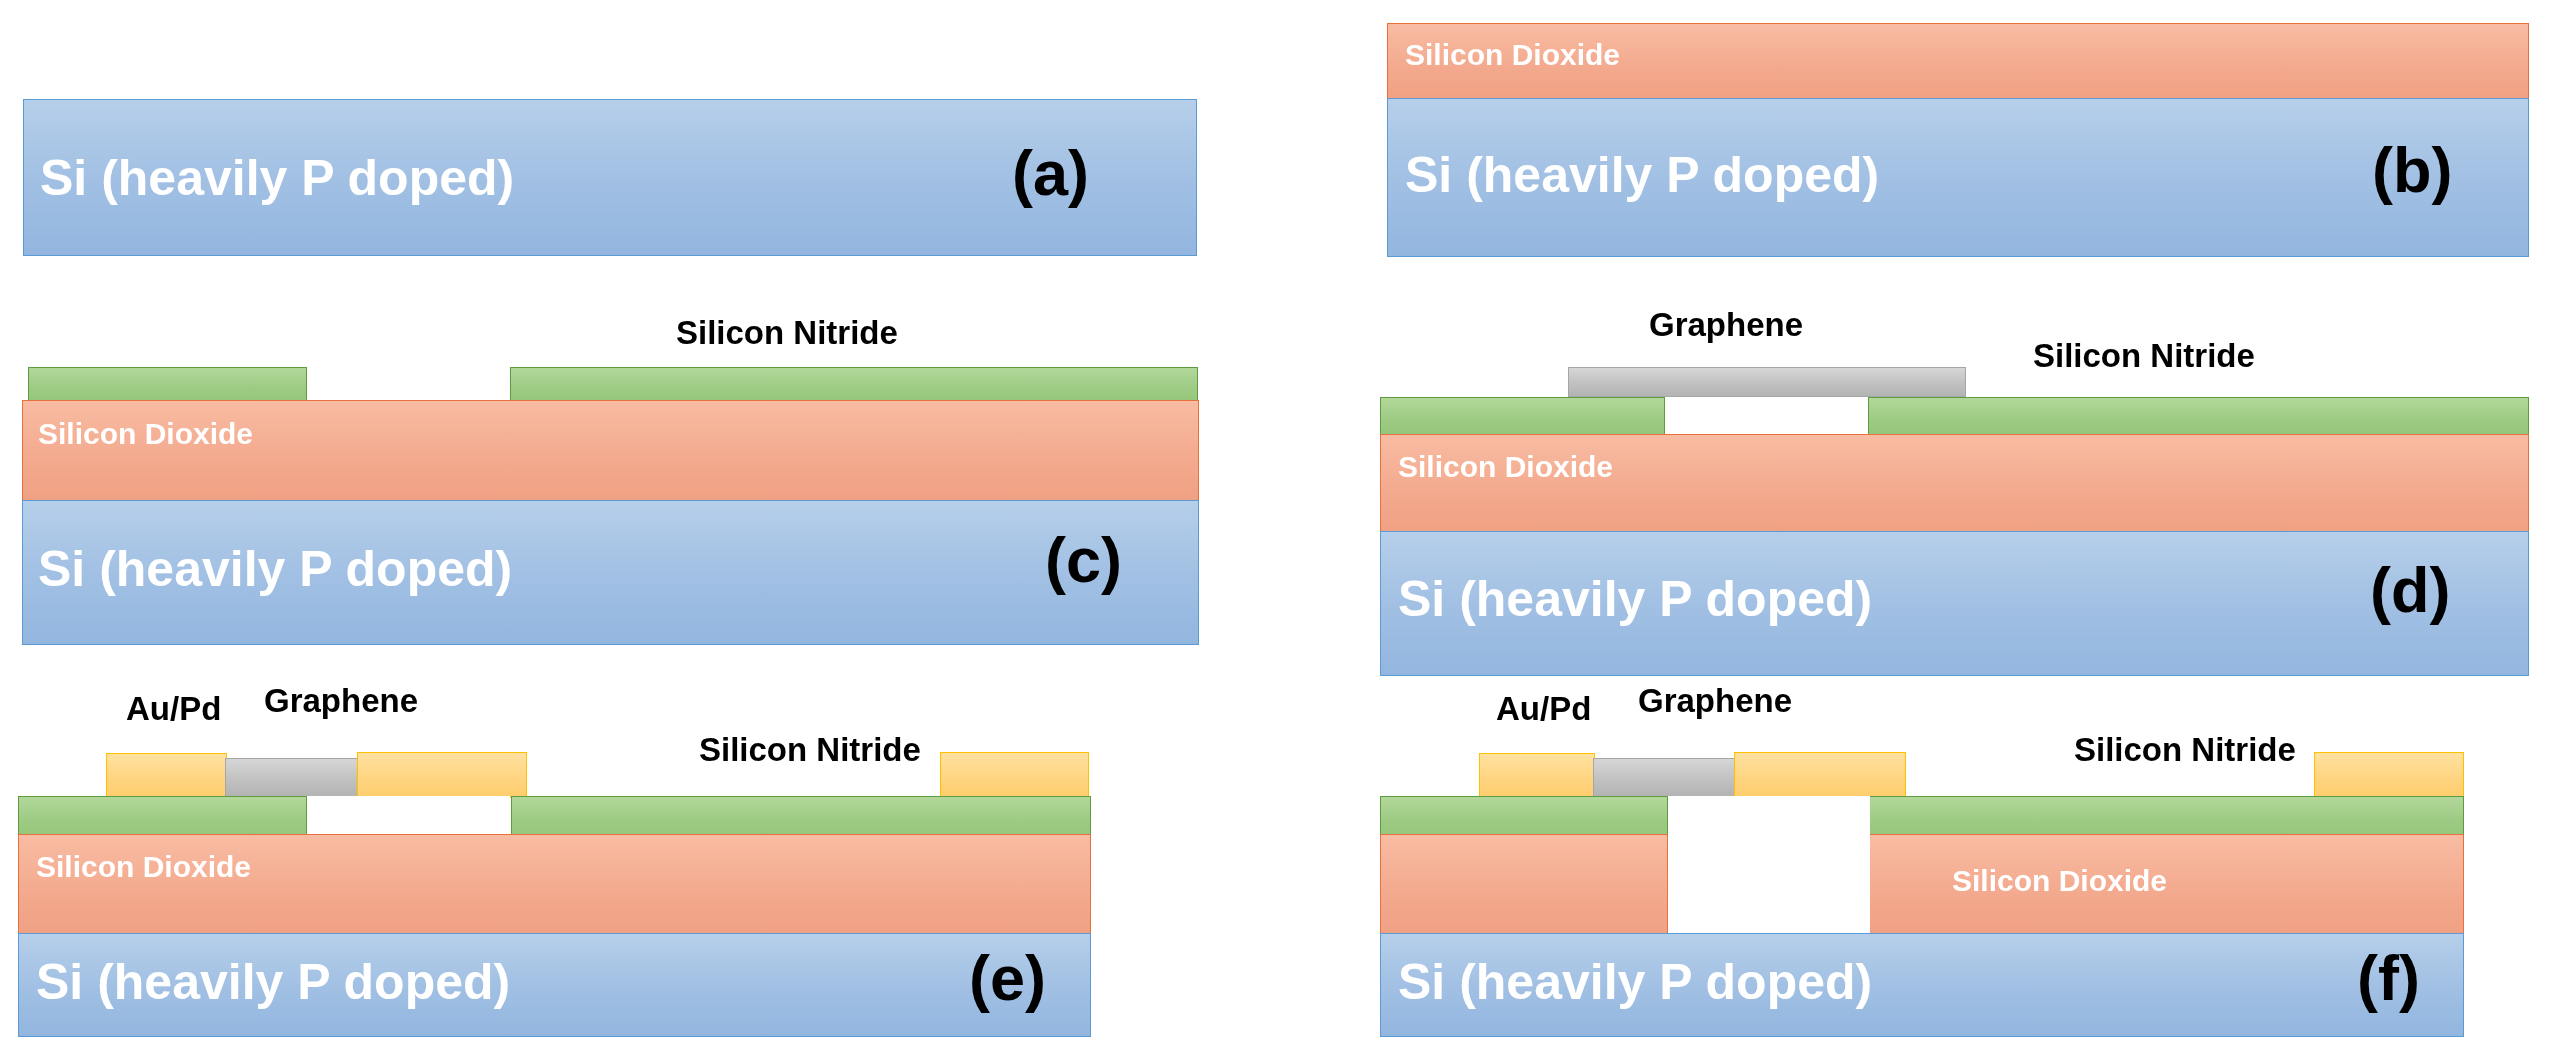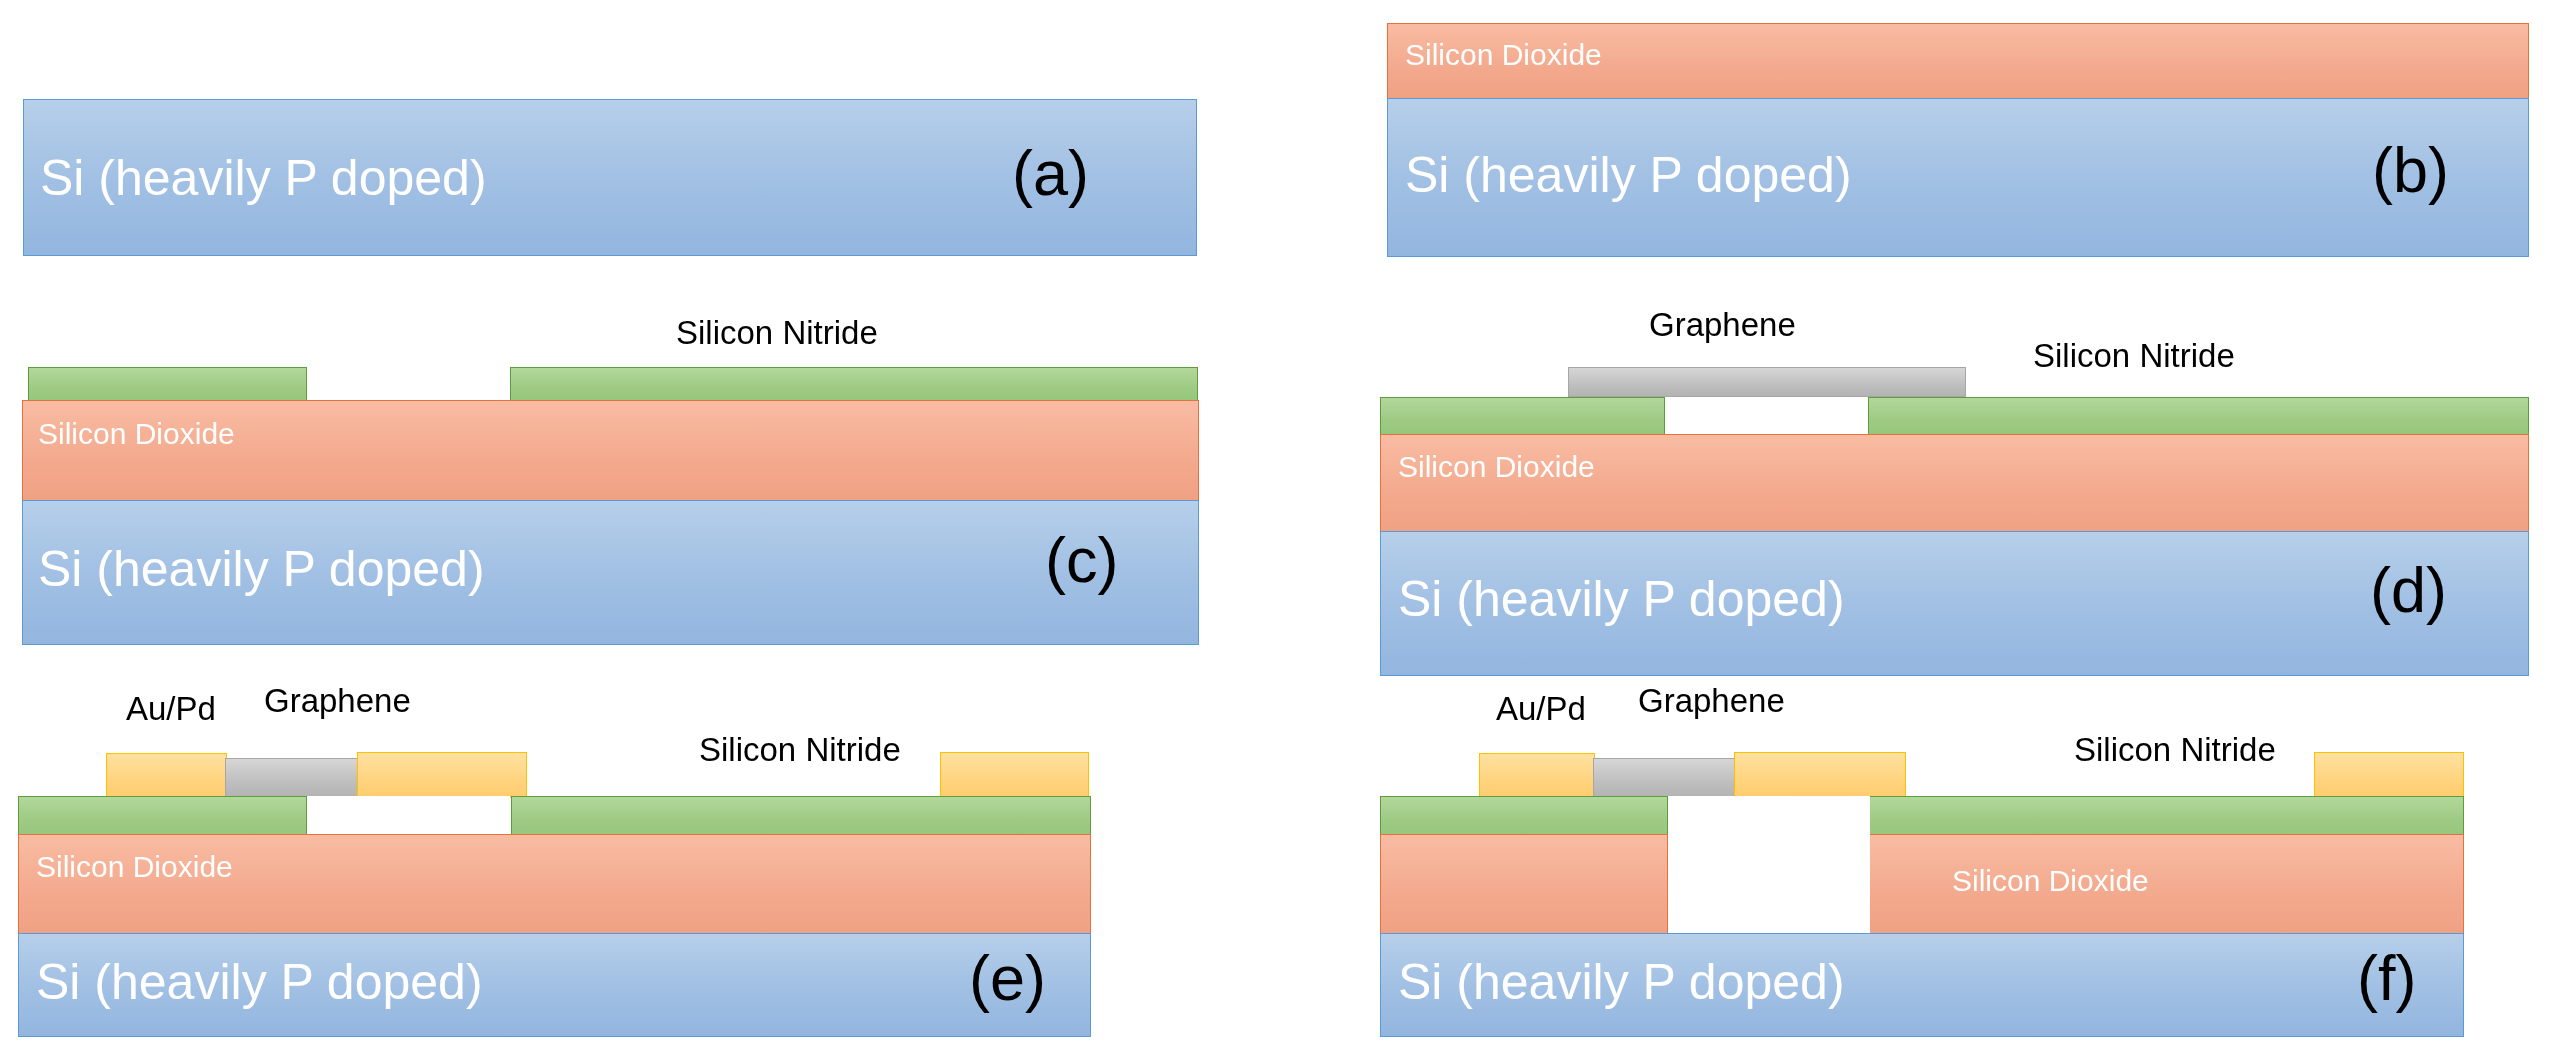--- a/index.html
+++ b/index.html
@@ -15,21 +15,21 @@
       border:1.7px solid #e8703a;}
   .ni{background:linear-gradient(180deg,#b2d79a 0%,#9ecb84 60%,#96c67b 100%);
       border:1.7px solid #5f9c3f;}
   .gr{background:linear-gradient(180deg,#d6d6d6 0%,#bfbfbf 60%,#b3b3b3 100%);
       border:1.7px solid #a6a6a6;}
   .au{background:linear-gradient(180deg,#ffe1a0 0%,#ffd480 60%,#ffcd6d 100%);
       border:1.7px solid #ffc000;}
   .cav{background:#ffffff;border:0;}
 
   
-  .lab{position:absolute;white-space:nowrap;line-height:1;}
+  .lab{position:absolute;white-space:nowrap;line-height:1;font-weight:bold;}
   .lab-in-si{color:#ffffff;font-size:50px;}
   .lab-in-ox{color:#ffffff;font-size:30px;}
   .lab-out{color:#000000;font-size:33px;}
   .lab-tag{color:#000000;font-size:63px;}
 </style>
 </head>
 <body>
 
 <div class="panel" style="left:0;top:0;width:1289px;height:273px;">
   <div class="blk si" style="left:23px;top:99px;width:1174px;height:157px;"></div>

